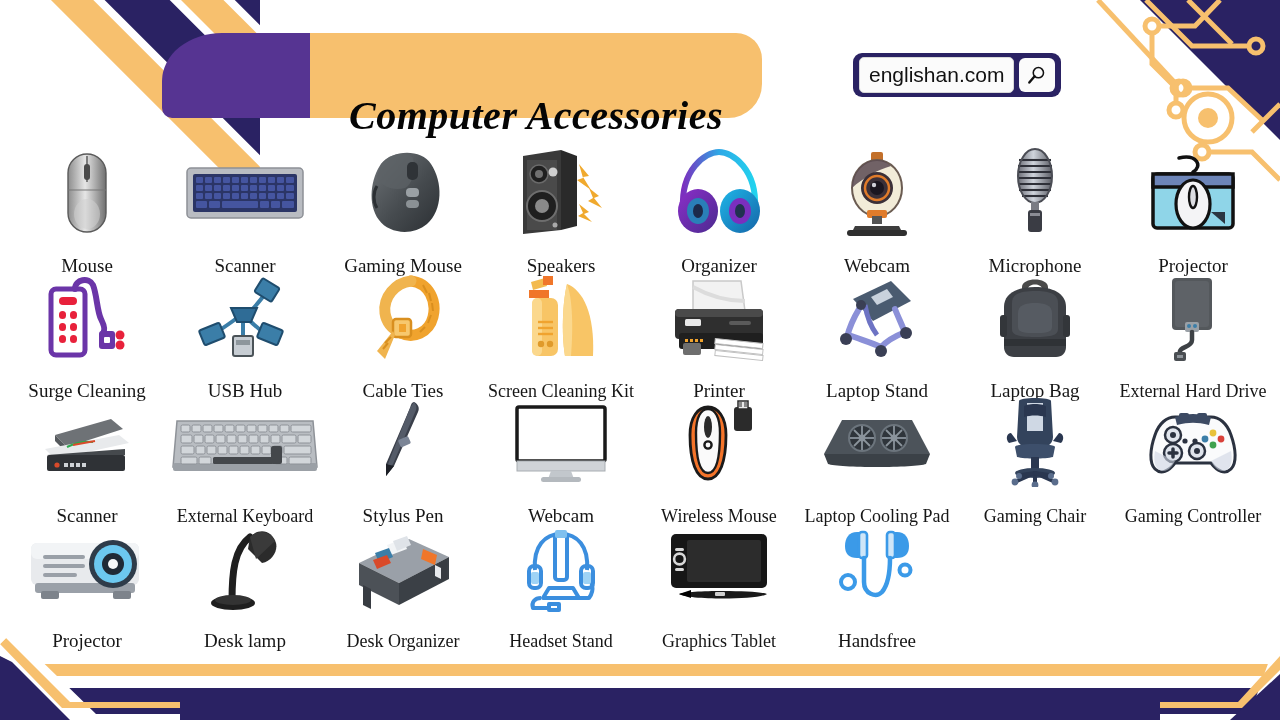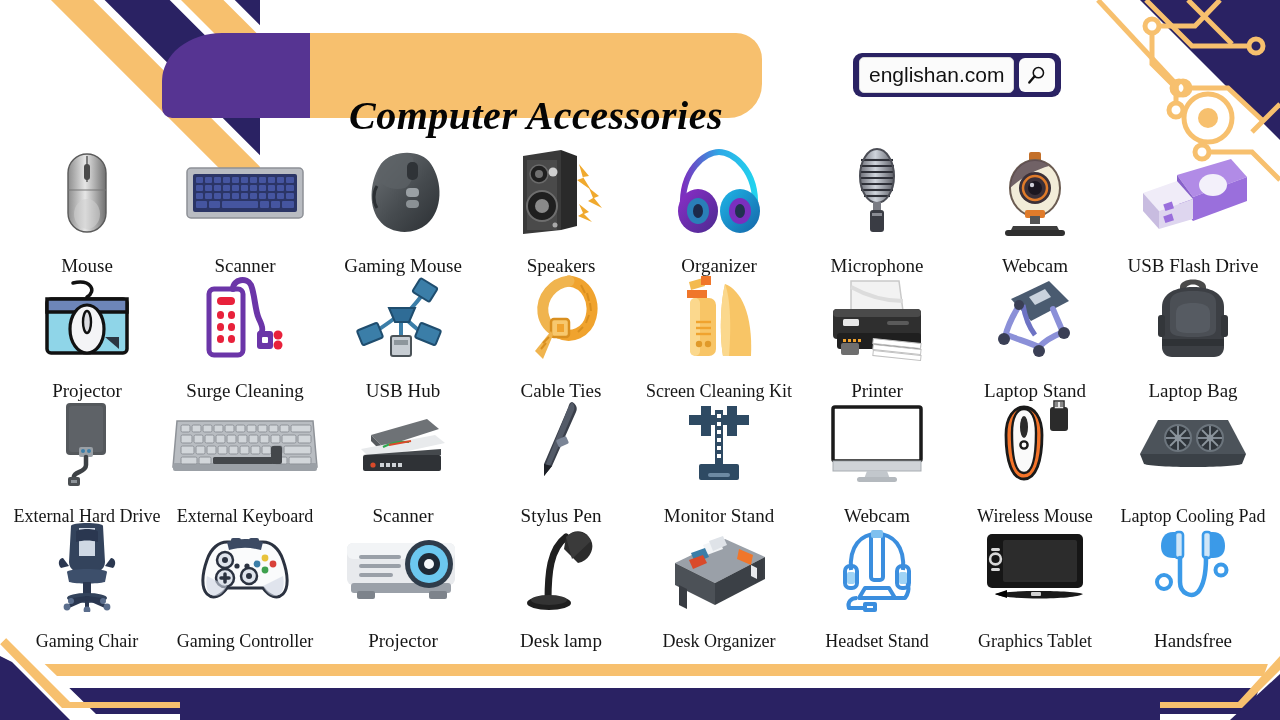--- a/index.html
+++ b/index.html
@@ -281,20 +281,39 @@
           <ellipse cx="67" cy="63" rx="20" ry="22" fill="url(#hpr)"></ellipse>
           <ellipse cx="67" cy="63" rx="11" ry="13" fill="#7b2fbe"></ellipse>
           <ellipse cx="67" cy="63" rx="5" ry="7" fill="#20324f"></ellipse>
         </svg>
       </div>
       <div class="cap">Organizer</div>
     </div>
 
     <div class="cell">
       <div class="art">
+        <svg width="76" height="88" viewBox="0 0 76 88">
+          <rect x="32" y="4" width="12" height="10" rx="2" fill="#c3702a"></rect>
+          <ellipse cx="38" cy="40" rx="25" ry="28" fill="#f2ecd8" stroke="#6b5c52" stroke-width="2"></ellipse>
+          <path d="M13 40 C13 25 24 12 38 12 C44 12 48 14 52 18 C38 22 24 30 13 40Z" fill="#5b4a52" opacity=".85"></path>
+          <circle cx="38" cy="40" r="16" fill="#3b3038"></circle>
+          <circle cx="38" cy="40" r="12" fill="none" stroke="#e07b2a" stroke-width="2.5"></circle>
+          <circle cx="38" cy="40" r="7" fill="#1b1620"></circle>
+          <circle cx="35" cy="37" r="2.2" fill="#cfcfd8"></circle>
+          <rect x="28" y="62" width="20" height="8" rx="2" fill="#e07b2a"></rect>
+          <rect x="33" y="68" width="10" height="8" fill="#555"></rect>
+          <path d="M16 78 h44 l4 8 H12 Z" fill="#3d3d3d"></path>
+          <rect x="8" y="82" width="60" height="6" rx="3" fill="#2f2f2f"></rect>
+        </svg>
+      </div>
+      <div class="cap">Webcam</div>
+    </div>
+
+    <div class="cell">
+      <div class="art">
         <svg width="56" height="90" viewBox="0 0 56 90">
           <defs>
               <linearGradient id="mcg" x1="0" x2="1">
                 <stop offset="0" stop-color="#6d6f78"></stop>
                 <stop offset=".45" stop-color="#cfd4dc"></stop>
                 <stop offset="1" stop-color="#5c5e66"></stop>
               </linearGradient>
             </defs>
           <ellipse cx="28" cy="30" rx="17" ry="27" fill="url(#mcg)"></ellipse>
           <g stroke="#2e3038" stroke-width="2.1" fill="none">
@@ -308,55 +327,20 @@
           </g>
           <ellipse cx="28" cy="30" rx="17" ry="27" fill="none" stroke="#4b4d55" stroke-width="2"></ellipse>
           <rect x="24" y="56" width="8" height="10" fill="#7a7c84"></rect>
           <rect x="21" y="64" width="14" height="22" rx="3" fill="#3a3c44"></rect>
           <rect x="23" y="67" width="10" height="3" fill="#8a8c94"></rect>
         </svg>
       </div>
       <div class="cap">Microphone</div>
     </div>
 
-    <div class="cell">
-      <div class="art">
-        <svg width="76" height="88" viewBox="0 0 76 88">
-          <rect x="32" y="4" width="12" height="10" rx="2" fill="#c3702a"></rect>
-          <ellipse cx="38" cy="40" rx="25" ry="28" fill="#f2ecd8" stroke="#6b5c52" stroke-width="2"></ellipse>
-          <path d="M13 40 C13 25 24 12 38 12 C44 12 48 14 52 18 C38 22 24 30 13 40Z" fill="#5b4a52" opacity=".85"></path>
-          <circle cx="38" cy="40" r="16" fill="#3b3038"></circle>
-          <circle cx="38" cy="40" r="12" fill="none" stroke="#e07b2a" stroke-width="2.5"></circle>
-          <circle cx="38" cy="40" r="7" fill="#1b1620"></circle>
-          <circle cx="35" cy="37" r="2.2" fill="#cfcfd8"></circle>
-          <rect x="28" y="62" width="20" height="8" rx="2" fill="#e07b2a"></rect>
-          <rect x="33" y="68" width="10" height="8" fill="#555"></rect>
-          <path d="M16 78 h44 l4 8 H12 Z" fill="#3d3d3d"></path>
-          <rect x="8" y="82" width="60" height="6" rx="3" fill="#2f2f2f"></rect>
-        </svg>
-      </div>
-      <div class="cap">Webcam</div>
-    </div>
-
-    <div class="cell">
-      <div class="art">
-        <svg width="112" height="80" viewBox="0 0 112 80">
-          <path d="M40 22 L94 6 L110 24 L56 44 Z" fill="#b18be6"></path>
-          <path d="M56 44 L110 24 L110 48 L56 68 Z" fill="#9a6fdc"></path>
-          <path d="M40 22 L56 44 L56 68 L40 48 Z" fill="#8761c9"></path>
-          <path d="M6 40 L40 28 L56 46 L22 58 Z" fill="#f0ecf8"></path>
-          <path d="M22 58 L56 46 L56 66 L22 76 Z" fill="#ded6ef"></path>
-          <path d="M6 40 L22 58 L22 76 L6 58 Z" fill="#c8bce0"></path>
-          <rect x="27" y="50" width="9" height="7" fill="#9a6fdc" transform="rotate(-18 31 53)"></rect>
-          <rect x="27" y="62" width="9" height="7" fill="#9a6fdc" transform="rotate(-18 31 65)"></rect>
-          <ellipse cx="76" cy="32" rx="14" ry="11" fill="#f3f0fa"></ellipse>
-        </svg>
-      </div>
-      <div class="cap">USB Flash Drive</div>
-    </div>
 
     <div class="cell">
       <div class="art">
         <svg width="96" height="82" viewBox="0 0 96 82">
           <path d="M34 6 C52 2 58 14 48 20" fill="none" stroke="#111" stroke-width="3.5" stroke-linecap="round"></path>
           <rect x="8" y="22" width="80" height="54" rx="4" fill="#8fd5e8" stroke="#111" stroke-width="3.5"></rect>
           <rect x="8" y="22" width="80" height="13" fill="#6d85b8" stroke="#111" stroke-width="3.5"></rect>
           <ellipse cx="48" cy="52" rx="17" ry="24" fill="#f4f4f6" stroke="#111" stroke-width="3.2"></ellipse>
           <ellipse cx="48" cy="45" rx="4" ry="11" fill="#dcdde2" stroke="#111" stroke-width="2.4"></ellipse>
           <path d="M66 60 L80 60 L80 72 Z" fill="#2b3642"></path>
@@ -526,20 +510,42 @@
           <path d="M34 58 L34 66 C34 74 20 72 22 80" fill="none" stroke="#3d4145" stroke-width="4.5" stroke-linecap="round"></path>
           <rect x="16" y="78" width="12" height="9" rx="2" fill="#4a4e52"></rect>
           <rect x="19" y="81" width="6" height="3" fill="#8d9399"></rect>
         </svg>
       </div>
       <div class="cap sm">External Hard Drive</div>
     </div>
 
     <div class="cell">
       <div class="art">
+        <svg width="100" height="72" viewBox="0 0 100 72">
+          <path d="M18 28 L74 12 L86 22 L30 40 Z" fill="#6e7276"></path>
+          <path d="M18 28 L30 40 L30 46 L18 34 Z" fill="#55595d"></path>
+          <path d="M8 42 L82 28 L92 36 L18 52 Z" fill="#e8eaec"></path>
+          <path d="M30 40 C38 36 48 34 56 35" fill="none" stroke="#2fa84f" stroke-width="2"></path>
+          <path d="M36 38 L58 34" stroke="#d94a2a" stroke-width="2"></path>
+          <rect x="10" y="48" width="78" height="16" rx="2" fill="#2f3236"></rect>
+          <path d="M10 48 L88 42 L88 48 Z" fill="#45494d"></path>
+          <circle cx="20" cy="58" r="2.6" fill="#d94a2a"></circle>
+          <g fill="#cfd3d7">
+              <rect x="27" y="56" width="4" height="4"></rect>
+              <rect x="33" y="56" width="4" height="4"></rect>
+              <rect x="39" y="56" width="4" height="4"></rect>
+              <rect x="45" y="56" width="4" height="4"></rect>
+            </g>
+        </svg>
+      </div>
+      <div class="cap">Scanner</div>
+    </div>
+
+    <div class="cell">
+      <div class="art">
         <svg width="148" height="66" viewBox="0 0 148 66">
           <path d="M6 10 H142 L146 56 H2 Z" fill="#b9bdc2" stroke="#8e9298" stroke-width="1.5"></path>
           <rect x="2" y="52" width="144" height="8" rx="2" fill="#9ba0a6"></rect>
           <g fill="#d2d6da" stroke="#8e9298" stroke-width="1">
             <rect x="10" y="14" width="9" height="7" rx="1.5"></rect>
               <rect x="21" y="14" width="9" height="7" rx="1.5"></rect>
             <rect x="32" y="14" width="9" height="7" rx="1.5"></rect>
               <rect x="43" y="14" width="9" height="7" rx="1.5"></rect>
             <rect x="54" y="14" width="9" height="7" rx="1.5"></rect>
               <rect x="65" y="14" width="9" height="7" rx="1.5"></rect>
@@ -579,73 +585,30 @@
           </g>
           <rect x="42" y="46" width="60" height="7" rx="1.5" fill="#44474b"></rect>
           <rect x="100" y="35" width="11" height="18" rx="2" fill="#44474b"></rect>
         </svg>
       </div>
       <div class="cap sm">External Keyboard</div>
     </div>
 
     <div class="cell">
       <div class="art">
-        <svg width="100" height="72" viewBox="0 0 100 72">
-          <path d="M18 28 L74 12 L86 22 L30 40 Z" fill="#6e7276"></path>
-          <path d="M18 28 L30 40 L30 46 L18 34 Z" fill="#55595d"></path>
-          <path d="M8 42 L82 28 L92 36 L18 52 Z" fill="#e8eaec"></path>
-          <path d="M30 40 C38 36 48 34 56 35" fill="none" stroke="#2fa84f" stroke-width="2"></path>
-          <path d="M36 38 L58 34" stroke="#d94a2a" stroke-width="2"></path>
-          <rect x="10" y="48" width="78" height="16" rx="2" fill="#2f3236"></rect>
-          <path d="M10 48 L88 42 L88 48 Z" fill="#45494d"></path>
-          <circle cx="20" cy="58" r="2.6" fill="#d94a2a"></circle>
-          <g fill="#cfd3d7">
-              <rect x="27" y="56" width="4" height="4"></rect>
-              <rect x="33" y="56" width="4" height="4"></rect>
-              <rect x="39" y="56" width="4" height="4"></rect>
-              <rect x="45" y="56" width="4" height="4"></rect>
-            </g>
-        </svg>
-      </div>
-      <div class="cap">Scanner</div>
-    </div>
-
-    <div class="cell">
-      <div class="art">
         <svg width="54" height="88" viewBox="0 0 54 88">
           <path d="M38 4 C42 6 44 10 42 14 L18 68 L10 78 L10 66 L34 10 C35 6 36 4 38 4 Z" fill="#3a3f4a"></path>
           <path d="M38 4 C40 6 41 9 40 12 L17 66 L12 72 L12 66 L34 10 Z" fill="#545b68"></path>
           <path d="M10 78 L10 66 L18 68 Z" fill="#1d2027"></path>
           <rect x="23" y="40" width="11" height="8" rx="1.5" fill="#7b8596" transform="rotate(-24 28 44)"></rect>
         </svg>
       </div>
       <div class="cap">Stylus Pen</div>
     </div>
 
-    <div class="cell">
-      <div class="art">
-        <svg width="88" height="82" viewBox="0 0 88 82">
-          <rect x="26" y="4" width="10" height="30" fill="#2e4a63"></rect>
-          <rect x="52" y="4" width="10" height="30" fill="#2e4a63"></rect>
-          <rect x="14" y="13" width="60" height="10" fill="#2e4a63"></rect>
-          <rect x="40" y="8" width="8" height="56" fill="#2e4a63"></rect>
-          <g fill="#fff">
-            <rect x="42" y="12" width="4" height="4"></rect>
-              <rect x="42" y="20" width="4" height="4"></rect>
-            <rect x="42" y="28" width="4" height="4"></rect>
-              <rect x="42" y="36" width="4" height="4"></rect>
-            <rect x="42" y="44" width="4" height="4"></rect>
-              <rect x="42" y="52" width="4" height="4"></rect>
-          </g>
-          <rect x="24" y="62" width="40" height="16" rx="2" fill="#2e4a63"></rect>
-          <rect x="33" y="71" width="22" height="4" rx="2" fill="#6d8aa3"></rect>
-        </svg>
-      </div>
-      <div class="cap">Monitor Stand</div>
-    </div>
 
     <div class="cell">
       <div class="art">
         <svg width="96" height="80" viewBox="0 0 96 80">
           <rect x="4" y="4" width="88" height="54" rx="2" fill="#fff" stroke="#1a1a1a" stroke-width="3.5"></rect>
           <rect x="4" y="58" width="88" height="10" fill="#cfd3d7" stroke="#a8adb2" stroke-width="1"></rect>
           <path d="M38 68 L58 68 L61 76 L35 76 Z" fill="#c2c7cc"></path>
           <rect x="28" y="74" width="40" height="5" rx="2.5" fill="#b4b9be"></rect>
         </svg>
       </div>

